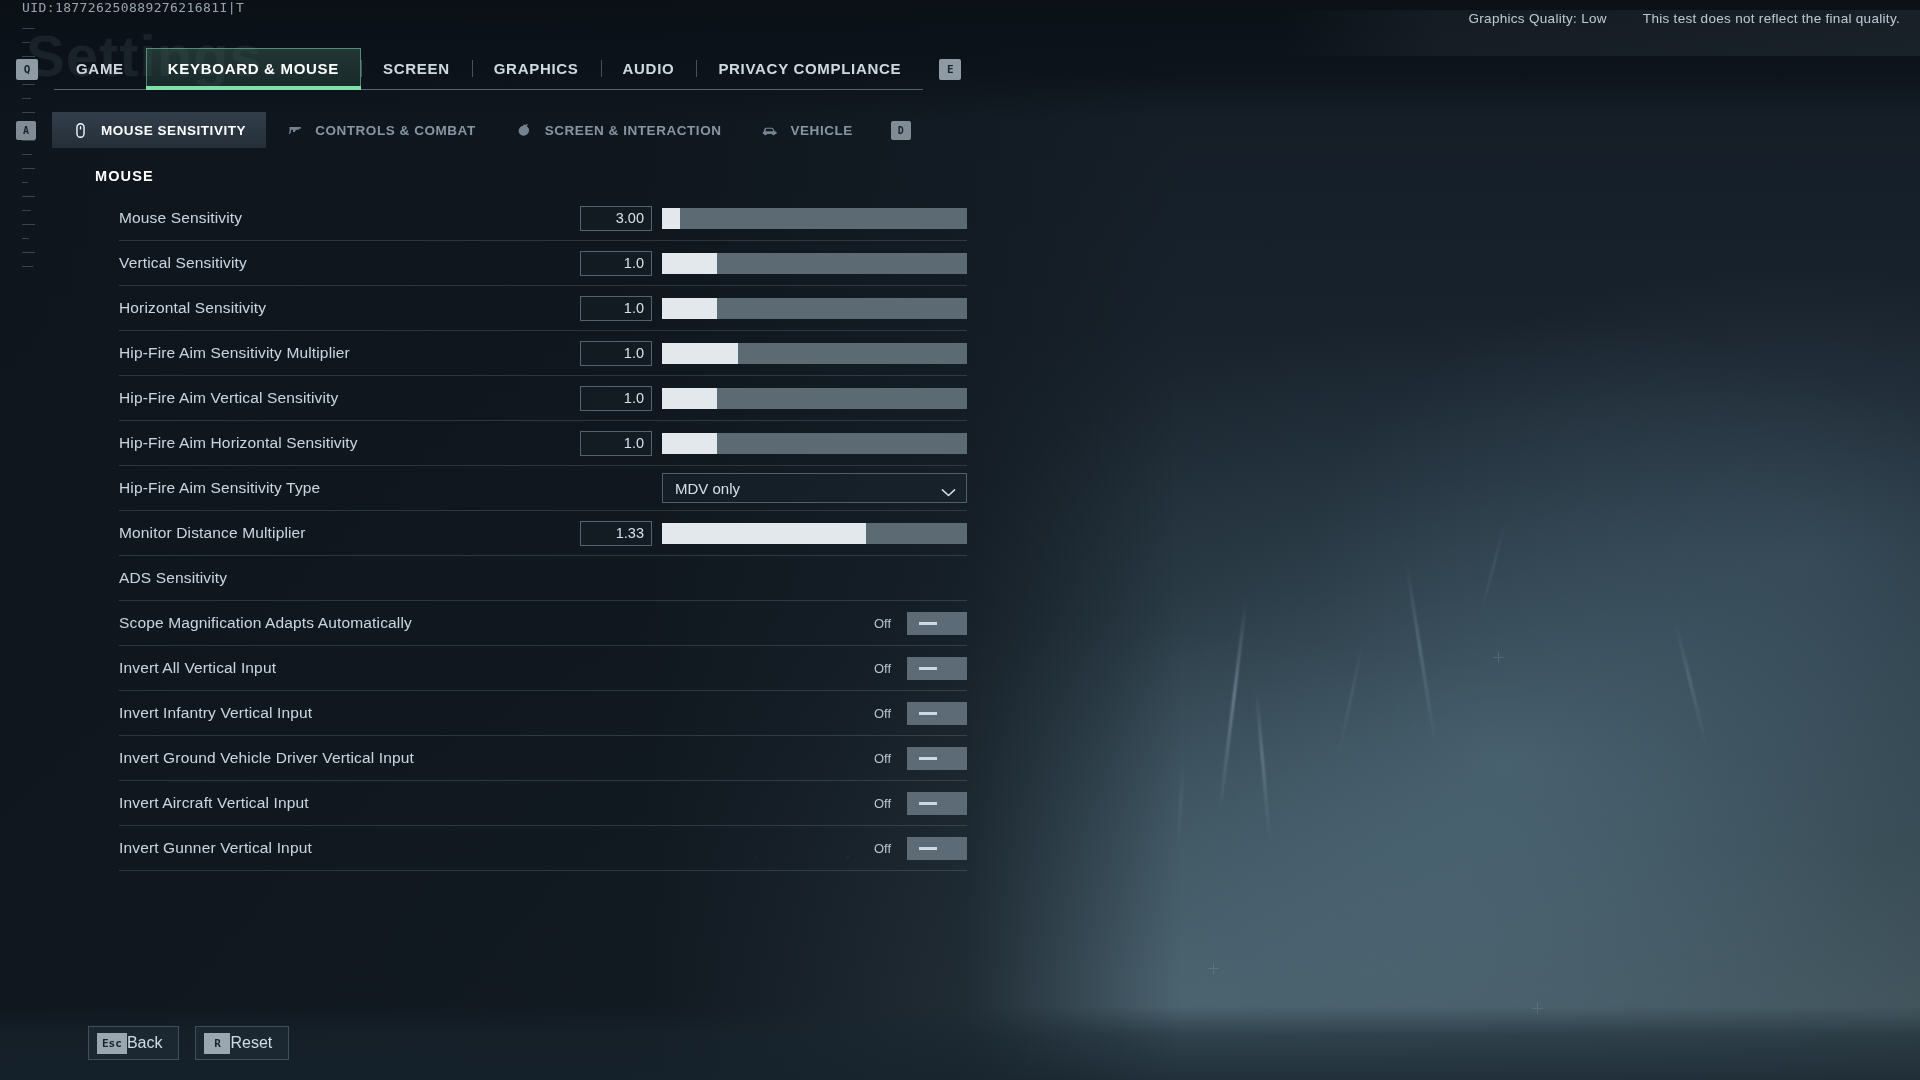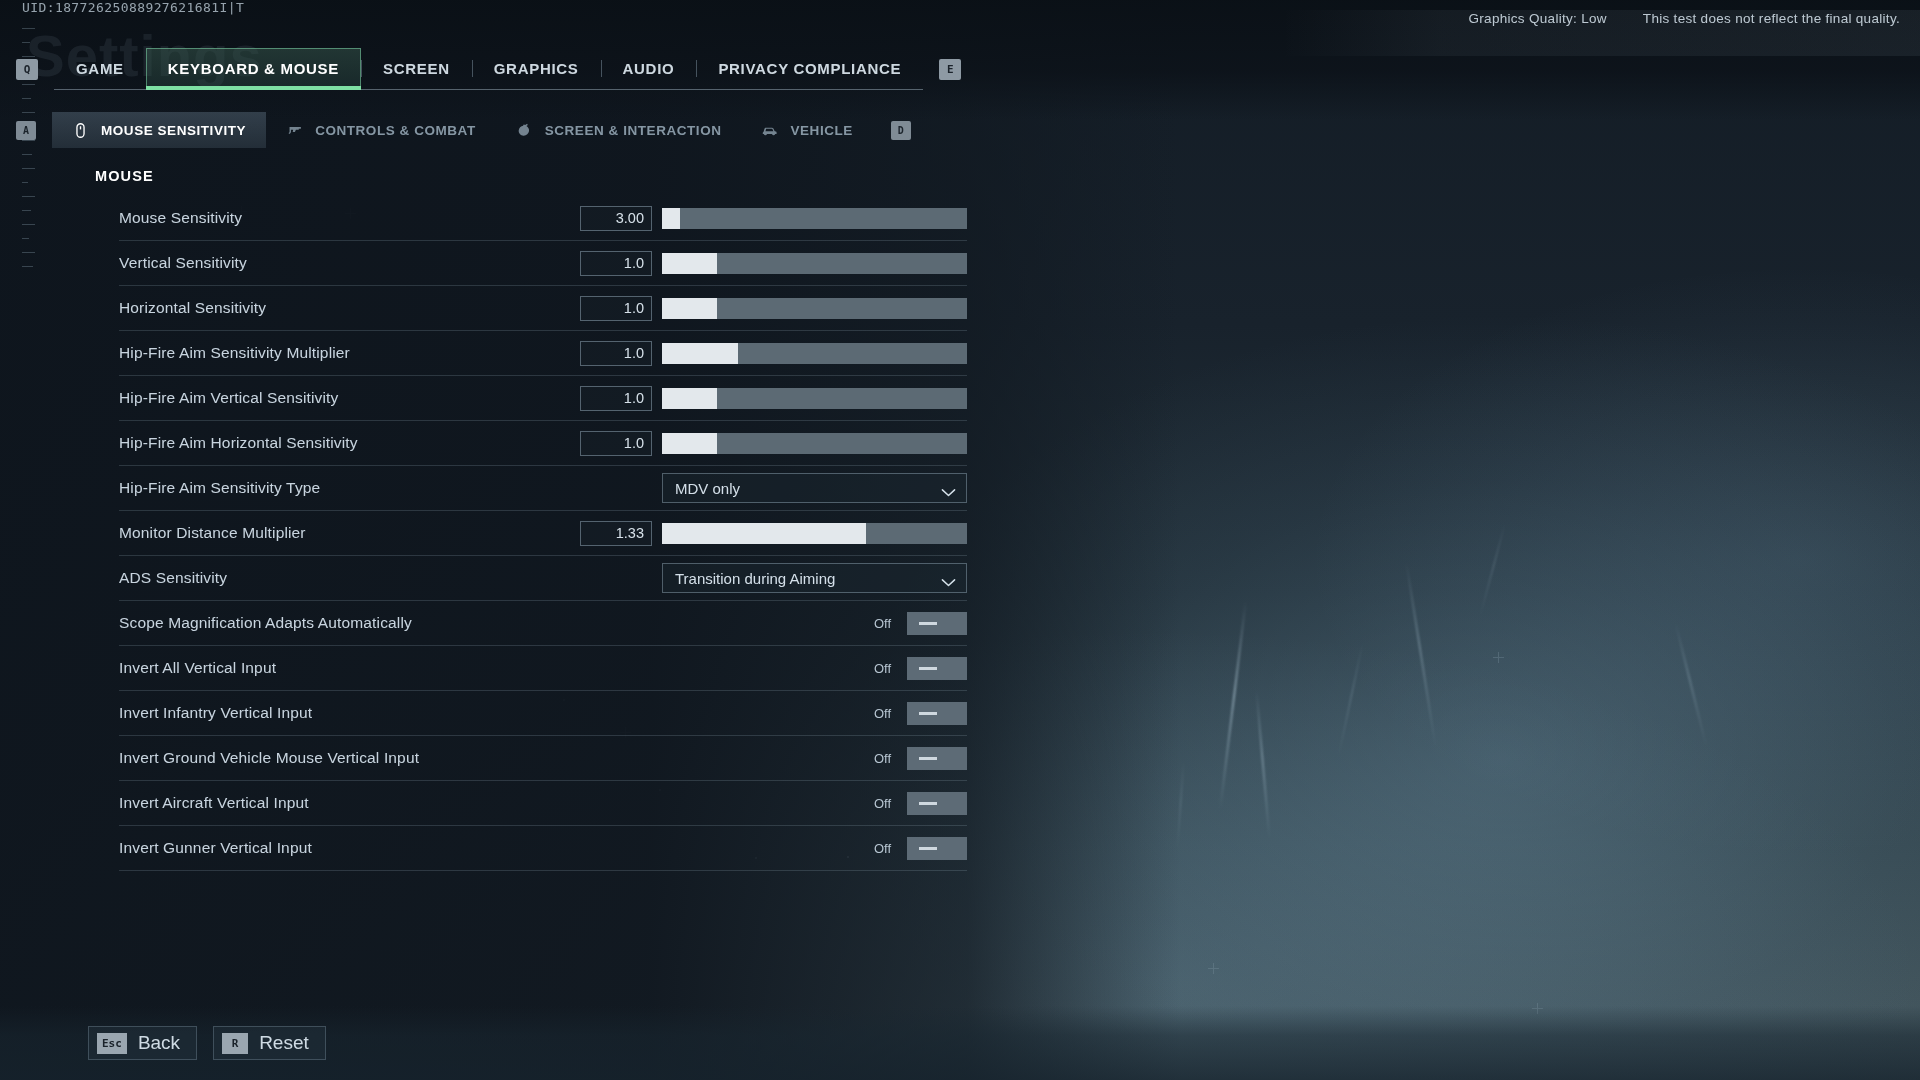--- a/index.html
+++ b/index.html
@@ -199,31 +199,31 @@
   
   #bottom {
     position:absolute; left:0; bottom:0; width:1920px; height:74px;
     background:linear-gradient(180deg, rgba(26,40,50,.0) 0%, rgba(24,38,48,.55) 40%, rgba(22,35,45,.80) 100%);
     display:flex; align-items:center; padding-left:88px; gap:16px;
   }
   .btmbtn {
     height:34px; min-width:86px;
     border:1px solid rgba(150,172,188,.30);
     background:rgba(40,56,68,.35);
-    display:flex; align-items:center; gap:11px;
+    display:flex; align-items:center; 
     padding:0 16px 0 8px;
   }
   .btmbtn .kb {
     min-width:26px; height:21px; padding:0 5px;
     background:#9aa6b0; color:#1a222a;
     font-size:11px; font-weight:700;
     display:flex; align-items:center; justify-content:center;
     font-family:"DejaVu Sans Mono", monospace;
   }
-  .btmbtn .txt { font-size:19px; color:rgba(222,234,243,.92); }
+  .btmbtn .txt { font-size:16px; color:rgba(222,234,243,.92); }
 </style>
 </head>
 <body>
 
 <div id="bg">
   <div class="streak" style="left:1232px;top:600px;width:2px;height:210px;transform:rotate(7deg);"></div>
   <div class="streak" style="left:1262px;top:690px;width:2px;height:150px;transform:rotate(-5deg);opacity:.7;"></div>
   <div class="streak" style="left:1350px;top:640px;width:1px;height:120px;transform:rotate(12deg);opacity:.55;"></div>
   <div class="streak" style="left:1420px;top:560px;width:2px;height:190px;transform:rotate(-9deg);opacity:.6;"></div>
   <div class="streak" style="left:1492px;top:520px;width:1px;height:100px;transform:rotate(15deg);opacity:.5;"></div>
@@ -397,28 +397,20 @@
         <div class="label">Monitor Distance Multiplier</div>
         <div class="ctrl">
           <div class="numbox">1.33</div>
           <div class="slider">
             <div class="fill" style="width: 67%;"></div>
           </div>
         </div>
       </div>
       <div class="row">
         <div class="label">ADS Sensitivity</div>
-        <div class="ctrl">
-          <div class="dropdown">
-            <span>Transition during Aiming</span>
-            <span class="chev"><svg viewBox="0 0 16 10" fill="none" stroke="currentColor" stroke-width="1.6" stroke-linecap="round" stroke-linejoin="round">
-                <polyline points="1.5,2 8,8 14.5,2"></polyline>
-              </svg></span>
-          </div>
-        </div>
       </div>
       <div class="row">
         <div class="label">Scope Magnification Adapts Automatically</div>
         <div class="ctrl">
           <span class="offlabel">Off</span>
           <div class="toggle">
             <span class="knob"></span>
           </div>
         </div>
       </div>
@@ -434,21 +426,21 @@
       <div class="row">
         <div class="label">Invert Infantry Vertical Input</div>
         <div class="ctrl">
           <span class="offlabel">Off</span>
           <div class="toggle">
             <span class="knob"></span>
           </div>
         </div>
       </div>
       <div class="row">
-        <div class="label">Invert Ground Vehicle Mouse Vertical Input</div>
+        <div class="label">Invert Ground Vehicle Driver Vertical Input</div>
         <div class="ctrl">
           <span class="offlabel">Off</span>
           <div class="toggle">
             <span class="knob"></span>
           </div>
         </div>
       </div>
       <div class="row">
         <div class="label">Invert Aircraft Vertical Input</div>
         <div class="ctrl">

